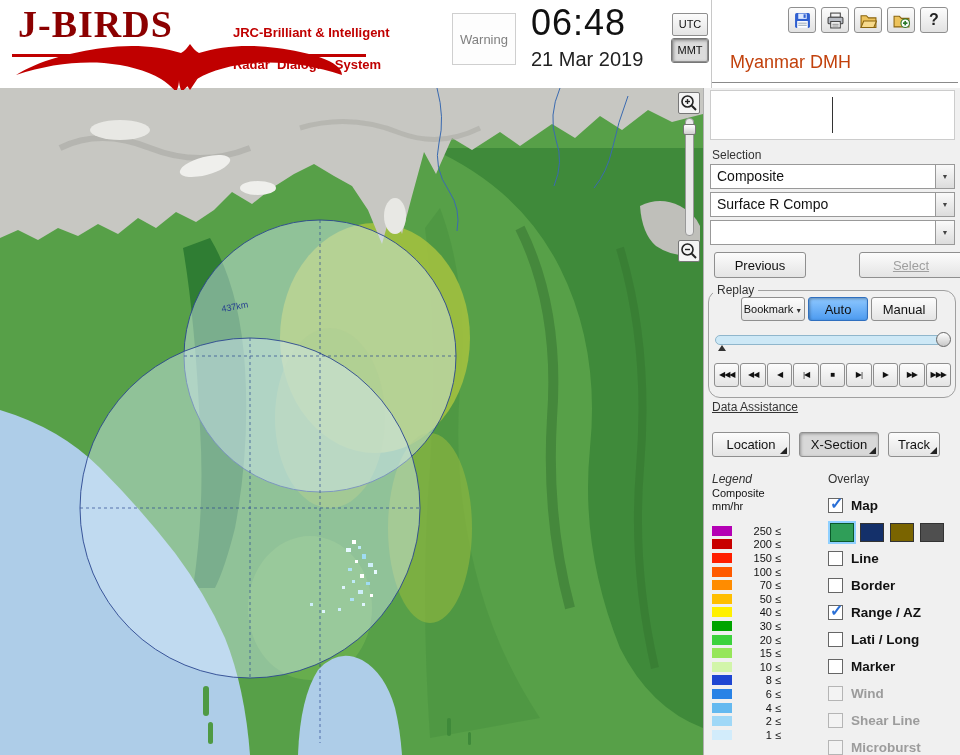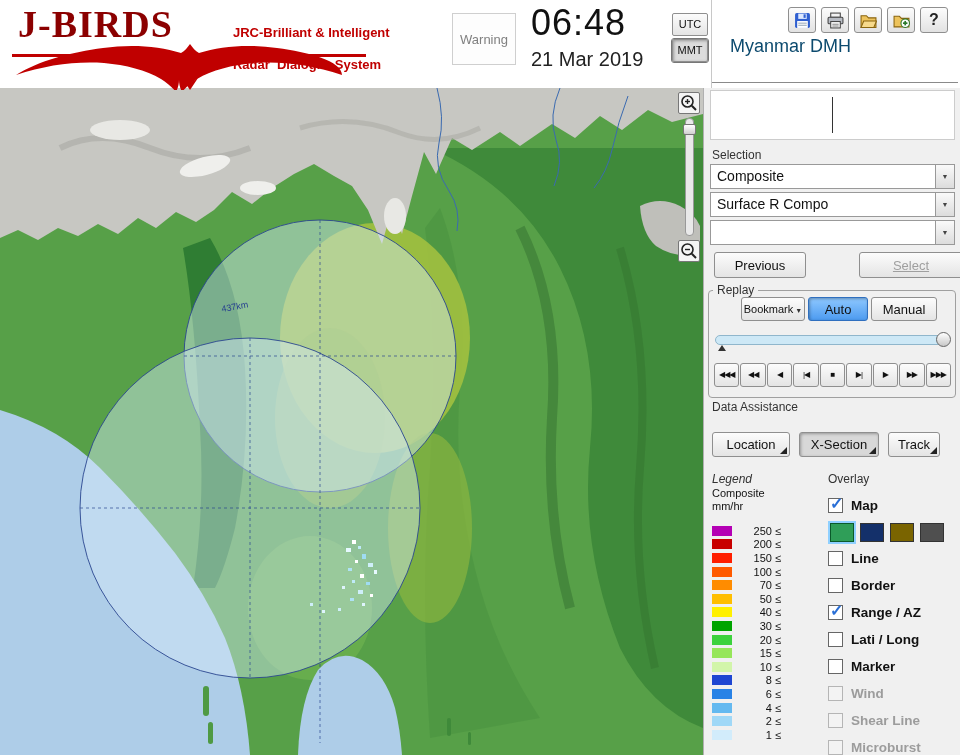--- a/index.html
+++ b/index.html
@@ -19,21 +19,21 @@
   .clock-date { position:absolute; left:531px; top:48px; font-size:20px; color:#222; }
 
   .tz { position:absolute; left:672px; top:13px; width:36px; }
   .tz-btn { display:block; width:36px; height:23px; margin-bottom:3px; font-size:11px; color:#111; text-align:center; line-height:21px; background:linear-gradient(#fcfcfc,#e4e4e4); border:1px solid #8f8f8f; border-radius:2px; }
   .tz-btn.selected { background:#dcdcdc; box-shadow:inset 1px 1px 3px rgba(0,0,0,.3); outline:1px solid #777; }
 
   .toolbar { position:absolute; right:12px; top:7px; display:flex; gap:5px; }
   .tb-btn { width:28px; height:26px; background:linear-gradient(#fcfcfc,#e2e2e2); border:1px solid #8f8f8f; border-radius:3px; display:flex; align-items:center; justify-content:center; }
   .help-glyph { font-size:16px; font-weight:bold; color:#222; }
 
-  .station { position:absolute; left:730px; top:36px; font-size:18px; color:#0c4a6e; }
+  .station { position:absolute; left:730px; top:52px; font-size:18px; color:#c2410c; }
   .station-rule { position:absolute; left:712px; top:82px; width:246px; height:1px; background:#8a8a8a; }
   .header-divider { position:absolute; left:711px; top:0; width:1px; height:88px; background:#c8c8c8; }
 
   
   .map-area { position:absolute; left:0; top:88px; width:703px; height:667px; background:#57a048; overflow:hidden; }
   .map-area svg.terrain { display:block; }
   .zoom-controls { position:absolute; top:2px; right:1px; width:26px; height:184px; display:flex; flex-direction:column; align-items:center; gap:4px; padding-top:2px; }
   .zoom-btn { width:22px; height:22px; background:#f4f4f4; border:1px solid #777; border-radius:2px; display:flex; align-items:center; justify-content:center; }
   .zoom-track { width:9px; height:118px; background:#e9e9e9; border:1px solid #999; border-radius:4px; position:relative; }
   .zoom-thumb { position:absolute; left:-3px; top:5px; width:13px; height:11px; background:linear-gradient(#fff,#cfcfcf); border:1px solid #777; border-radius:2px; }
@@ -50,34 +50,34 @@
   .combo-arrow { font-size:7px; color:#444; line-height:23px; display:block; }
 
   .b3 { background:linear-gradient(#fcfcfc,#e4e4e4); border:1px solid #8f8f8f; border-radius:3px; font-size:13px; color:#111; font-family:inherit; }
   .b3.pressed { background:#d8d8d8; box-shadow:inset 1px 1px 3px rgba(0,0,0,.3); }
   .b3.blue { background:linear-gradient(#8ec8ff,#4d9bf0); border-color:#2f6fbf; }
   .b3.disabled { color:#9f9f9f; }
 
   .btn-previous { position:absolute; left:10px; top:164px; width:92px; height:26px; }
   .btn-select { position:absolute; left:155px; top:164px; width:104px; height:26px;text-decoration:underline; }
 
-  .groupbox { position:absolute; left:4px; top:202px; width:248px; height:108px; border:1px solid #a0a0a0; border-radius:4px; }
+  .groupbox { position:absolute; left:4px; top:202px; width:248px; height:108px; border:1px solid #a0a0a0; border-radius:12px; }
   .gb-label { position:absolute; top:-8px; left:4px; background:#f0f0f0; padding:0 4px; font-size:12px; color:#333; }
   .replay-modes { position:absolute; left:32px; top:6px; display:flex; gap:3px; }
   .btn-bookmark { width:64px; height:24px; font-size:11px; }
   .bookmark-arrow { font-size:7px; color:#333; margin-left:2px; }
   .btn-auto { width:60px; height:24px; }
   .btn-manual { width:66px; height:24px; }
   .replay-slider { position:absolute; left:6px; top:44px; width:234px; height:10px; background:#cde8f6; border:1px solid #8fb6cc; border-radius:5px; }
   .slider-thumb { position:absolute; right:-3px; top:-4px; width:15px; height:15px; background:linear-gradient(#fff,#c8c8c8); border:1px solid #666; border-radius:50%; }
   .slider-start-tick { position:absolute; left:2px; bottom:-7px; width:0; height:0; border-left:4px solid transparent; border-right:4px solid transparent; border-bottom:6px solid #333; }
   .playback-row { position:absolute; left:5px; top:72px; width:237px; display:flex; gap:1px; }
   .pb-btn { flex:1; height:24px; font-size:8px; letter-spacing:-1px; padding:0; line-height:22px; }
 
-  .da-label { position:absolute; left:8px; top:312px; }
+  .da-label { position:absolute; left:8px; top:312px;text-decoration:underline; }
   .da-row { position:absolute; left:8px; top:344px; width:240px; display:flex; gap:9px; }
   .da-btn { position:relative; height:25px; font-size:13px; }
   .da-loc { width:78px; } .da-xs { width:80px; } .da-trk { width:52px; }
   .corner-arrow { position:absolute; right:2px; bottom:2px; width:0; height:0; border-left:7px solid transparent; border-bottom:7px solid #222; }
 
   .legend-label { position:absolute; left:8px; top:384px; font-size:12px; color:#333;font-style:italic; }
   .overlay-label { position:absolute; left:124px; top:384px; font-size:12px; color:#333; }
   .legend-unit1 { position:absolute; left:8px; top:399px; font-size:11px; }
   .legend-unit2 { position:absolute; left:8px; top:412px; font-size:11px; }
   .legend-col { position:absolute; left:8px; top:436px; }

